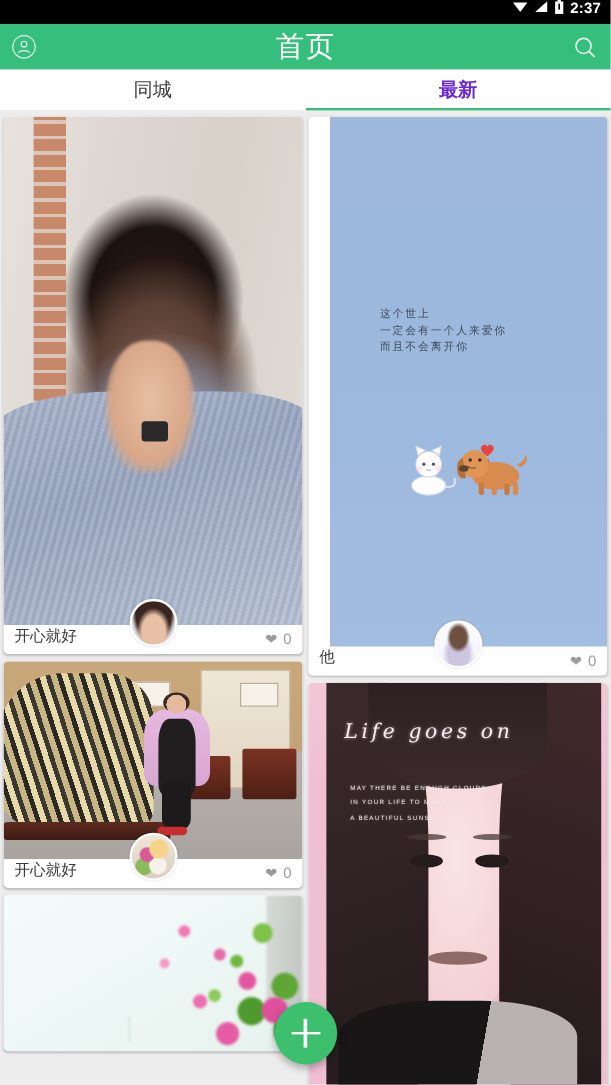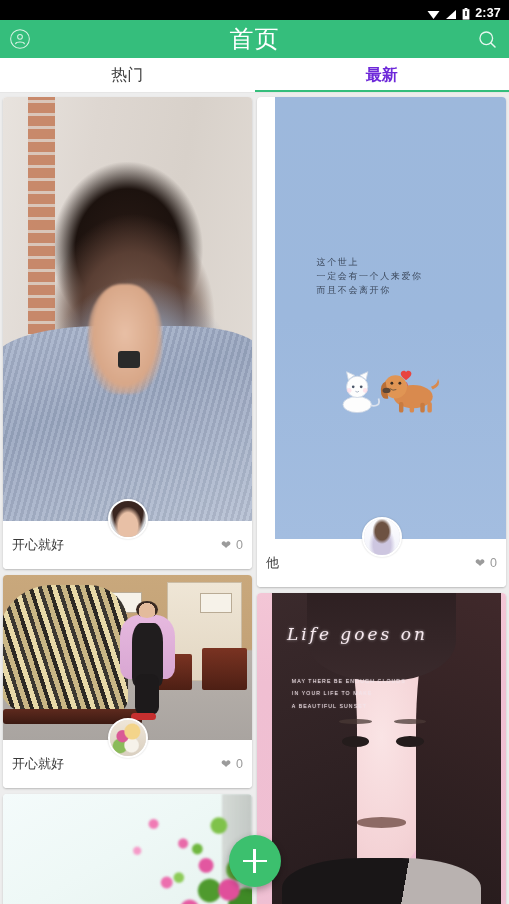--- a/index.html
+++ b/index.html
@@ -6,21 +6,21 @@
   html, body {
     width: 509px; height: 904px;
     background: #e9e9e9;
     font-family: "Liberation Sans", "DejaVu Sans", sans-serif;
     overflow: hidden;
   }
   #app { position: relative; width: 509px; height: 904px; overflow: hidden; background:#eeeeee; }
 
   
   .statusbar {
-    height: 20px; background: #000; display: flex; align-items: flex-end;
+    height: 20px; background: #000; display: flex; align-items: flex-start;
     justify-content: flex-end; padding-right: 8px; gap: 5px;
   }
   .sb-icon { display:flex; align-items:center; }
   .sb-time { color:#fff; font-size:12.5px; font-weight:bold; letter-spacing:.2px; }
 
   
   .appbar {
     height: 38px; background: #35be7c; display:flex; align-items:center;
     position: relative;
   }
@@ -56,21 +56,21 @@
 
   .card {
     background:#fff; border-radius:4px; overflow:hidden;
     box-shadow:0 1px 2px rgba(0,0,0,.22);
     position:relative;
   }
   .card-photo { position:relative; width:100%; overflow:hidden; }
   .card-photo .ph { position:absolute; inset:0; }
 
   .card-foot {
-    height:48px; display:flex; align-items:center; padding:0 9px;
+    height:24px; display:flex; padding:0 9px;
     position:relative; background:#fff;
   }
   .card-title { font-size:13px; color:#3a3a3a; flex:1; white-space:nowrap; overflow:hidden; }
   .likes { display:flex; align-items:center; gap:5px; color:#9b9b9b; font-size:12.5px; }
   .heart { color:#9b9b9b; font-size:12px; }
 
   .avatar {
     position:absolute; left:50%; transform:translateX(-50%);
     top:-22px; width:40px; height:40px; border-radius:50%;
     border:2.5px solid #fff; overflow:hidden; background:#ddd;
@@ -261,21 +261,21 @@
     <div class="appbar-title">首页</div>
     <div class="appbar-right">
       <svg width="21" height="21" viewBox="0 0 24 24">
         <circle cx="10.6" cy="10.6" r="7.2" fill="none" stroke="#e6f7ef" stroke-width="1.5"></circle>
         <line x1="15.9" y1="15.9" x2="20.6" y2="20.6" stroke="#e6f7ef" stroke-width="1.7" stroke-linecap="round"></line>
       </svg>
     </div>
   </div>
 
   <div class="tabs">
-    <div class="tab">热门</div>
+    <div class="tab">同城</div>
     <div class="tab active">最新</div>
   </div>
 
   <div class="feed">
 
     <div class="col">
 
       <div class="card">
         <div class="card-photo" style="height:424px">
           <div class="ph p-girl1">

